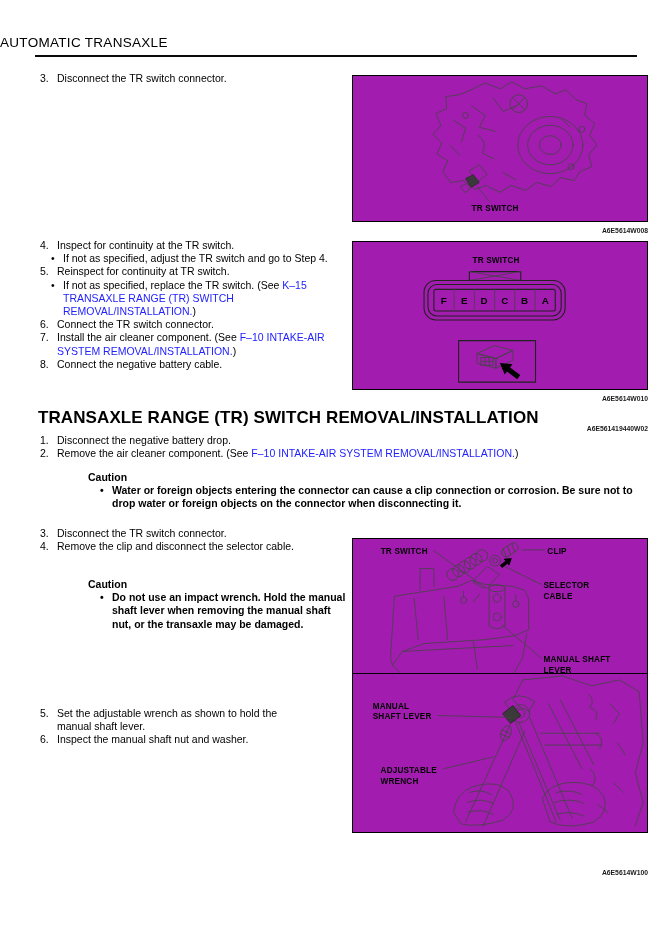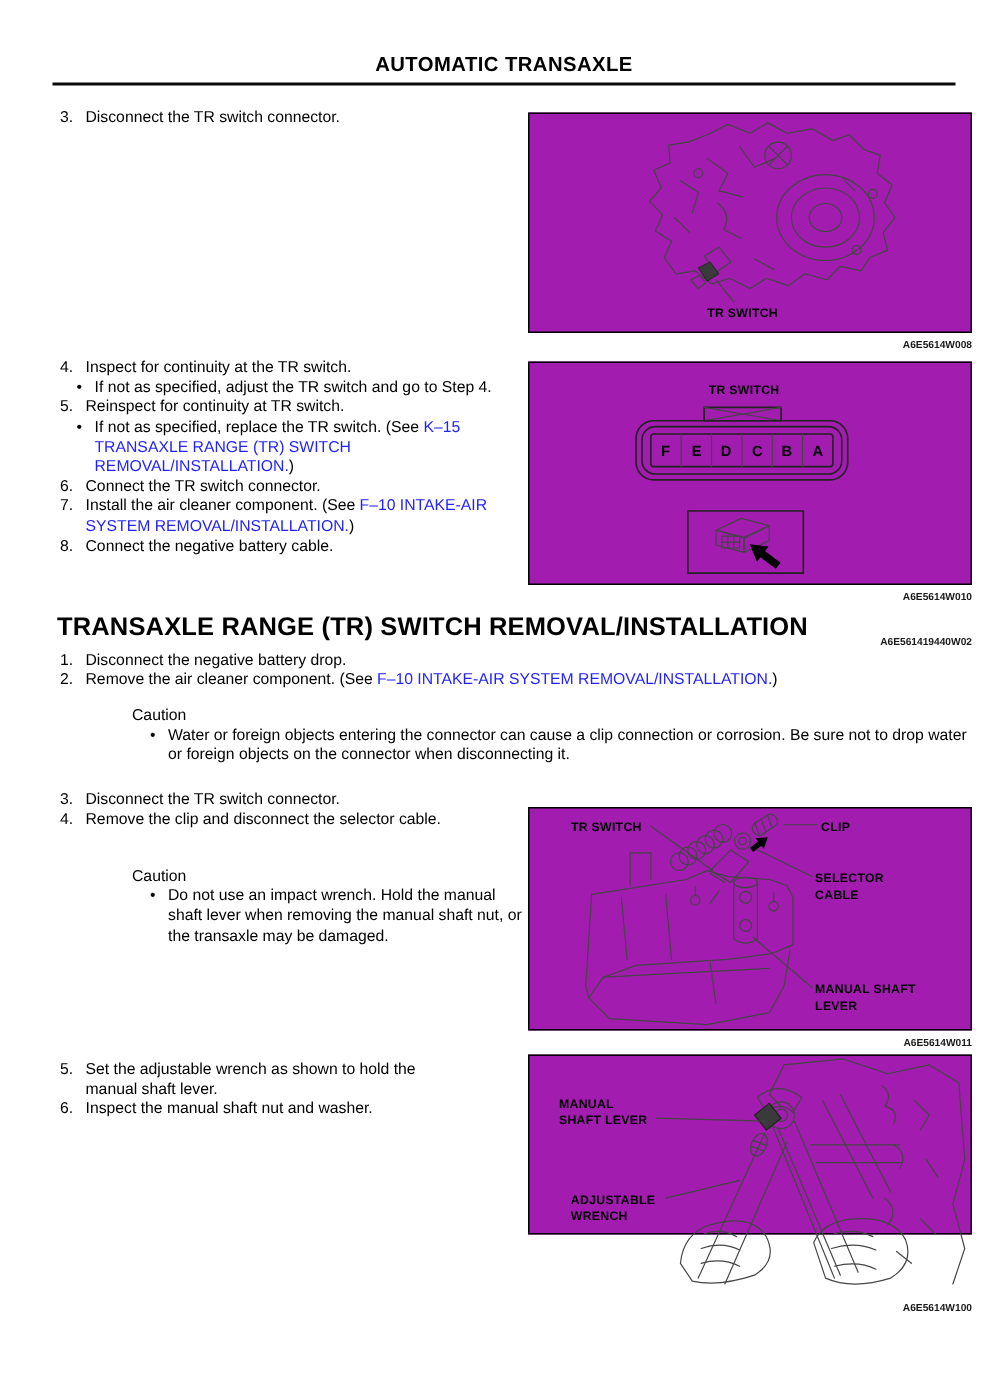--- a/index.html
+++ b/index.html
@@ -3,35 +3,35 @@
 <meta charset="utf-8">
 <style>
   :root { --link:#2222ff; --ink:#000; }
   * { margin:0; padding:0; box-sizing:border-box; }
   html,body { background:#fff; }
   body { font-family:"Liberation Sans", sans-serif; color:var(--ink); }
   #page { position:relative; width:672px; height:925px; background:#fff; overflow:hidden;
           font-size:10.5px; line-height:13.2px; }
   .abs { position:absolute; }
 
-  .doc-title { top:36px; left:0; width:672px; text-align:center;
-               font-size:13.5px; font-weight:bold; letter-spacing:.3px; }
+  .doc-title { top:36px; left:0; width:672px; 
+               font-size:13.5px; font-weight:normal; letter-spacing:.3px; }
   .top-rule { top:55px; left:35px; width:602px; height:2.4px; background:#0a0a0a; }
 
   .sec-heading { font-size:17px; font-weight:bold; letter-spacing:.1px; }
   .doc-id { font-size:6.8px; font-weight:600; color:#1a1a1a; text-align:right; }
 
   .step { display:flex; }
   .num { flex:none; width:17px; }
   .stext { flex:1; }
   .b { display:flex; padding-left:11px; }
   .dot { flex:none; width:12px; }
   .btext { flex:1; }
   .link { color:var(--link); }
-  .caution { font-weight:normal; }
+  .caution { font-weight:bold; }
   .caution .b { padding-left:12px; }
 
   .figbox { border:1.2px solid #000; background:#a21caf; }
   .figid { position:absolute; font-size:6.8px; font-weight:600; color:#1a1a1a; text-align:right; }
 
   svg { display:block; }
   svg .ln { stroke:#454545; fill:none; stroke-width:.8; stroke-linejoin:round; stroke-linecap:round; }
   svg .lnb { stroke:#222; fill:none; stroke-width:1.1; stroke-linejoin:round; }
   svg text { font-family:"Liberation Sans", sans-serif; font-size:8.3px; font-weight:600;
              fill:#000; letter-spacing:.2px; }
@@ -251,21 +251,21 @@
     <div class="step">
       <span class="num">5.</span>
       <span class="stext">Set the adjustable wrench as shown to hold the manual shaft lever.</span>
     </div>
     <div class="step">
       <span class="num">6.</span>
       <span class="stext">Inspect the manual shaft nut and washer.</span>
     </div>
   </div>
 
-  <div class="abs figbox" style="left:352px; top:703px; width:296px; height:120px">
+  <div class="abs figbox" style="left:352px; top:673px; width:296px; height:160px">
     <svg viewBox="0 0 296 156" width="296" height="154">
       <g class="ln">
         <path d="M170,6 L210,2 L240,12 L268,6 L288,18 L292,70 L284,100 L292,130 L284,154"></path>
         <path d="M170,6 L160,26 L168,34"></path>
         <path d="M236,20 q8,6 2,14 q10,2 6,12 M258,30 l10,10 -6,10 M244,60 q10,6 4,16 M266,70 l8,12 M238,96 q10,8 2,18 M262,110 l10,10 M246,132 l10,8"></path>
         <path d="M196,30 L230,96 M208,26 L242,92"></path>
         <path d="M188,60 h60 M192,72 h58"></path>
       </g>
       <g class="ln">
         <circle cx="168" cy="40" r="9"></circle>

